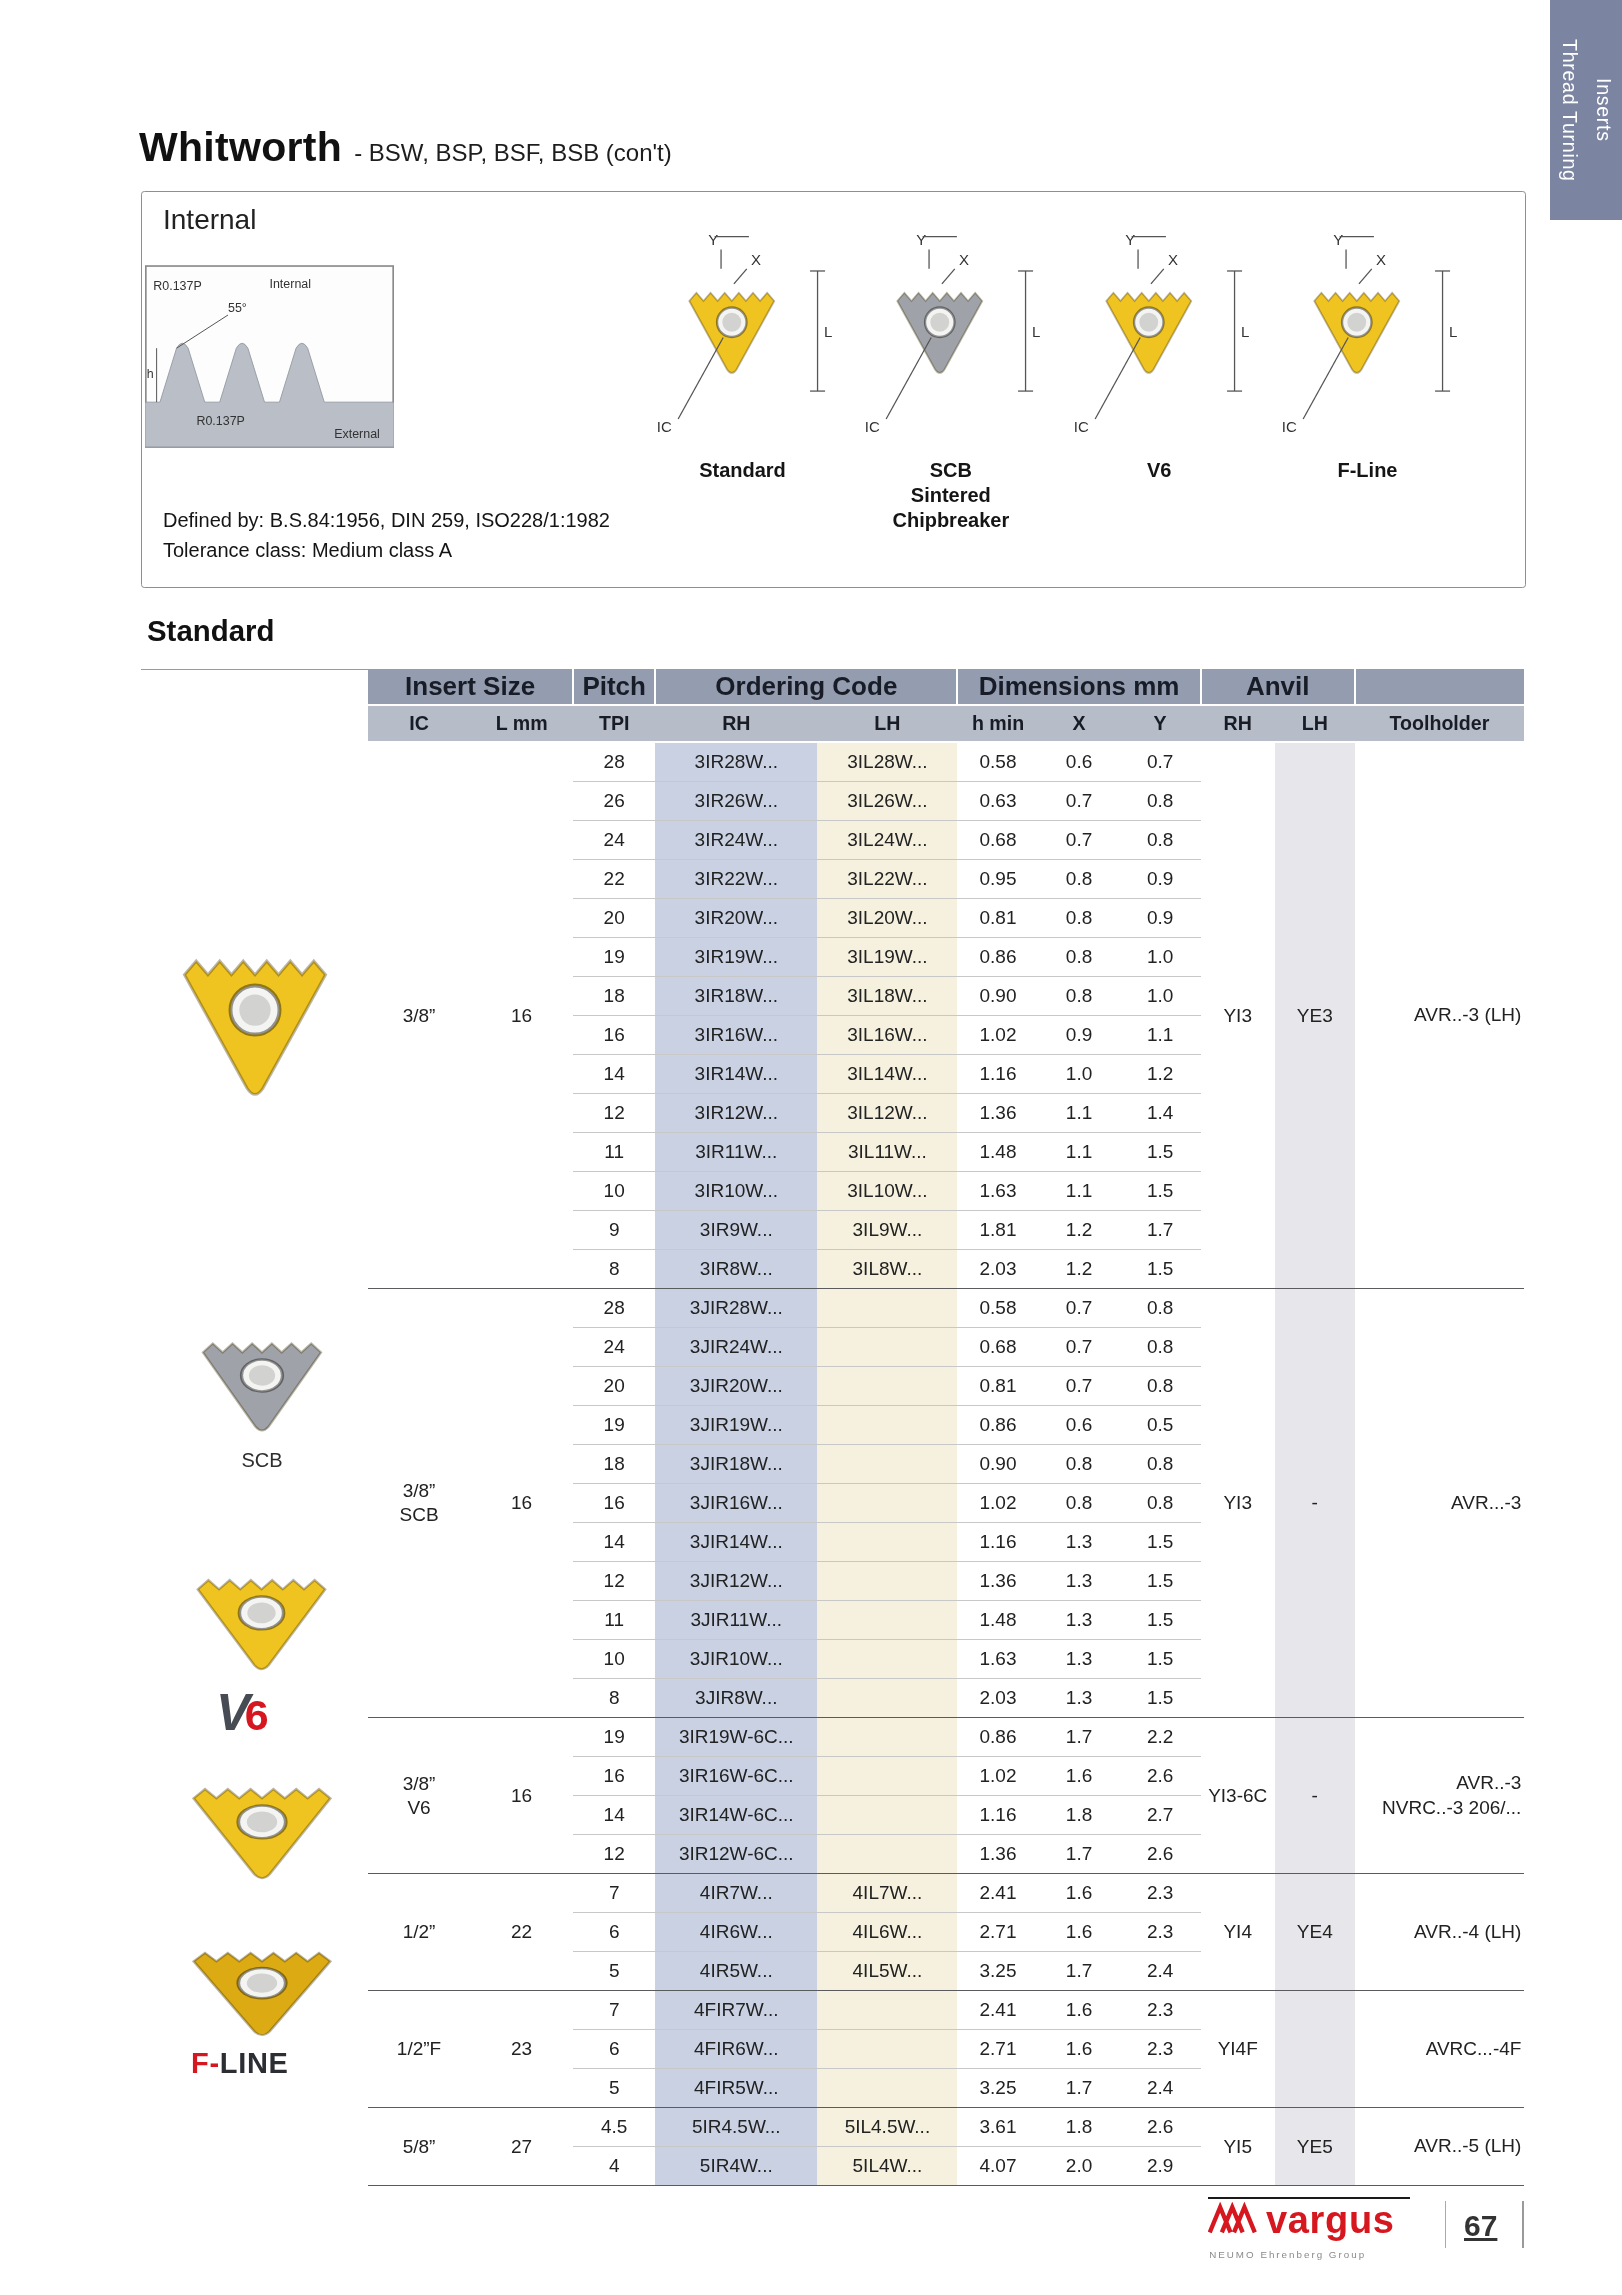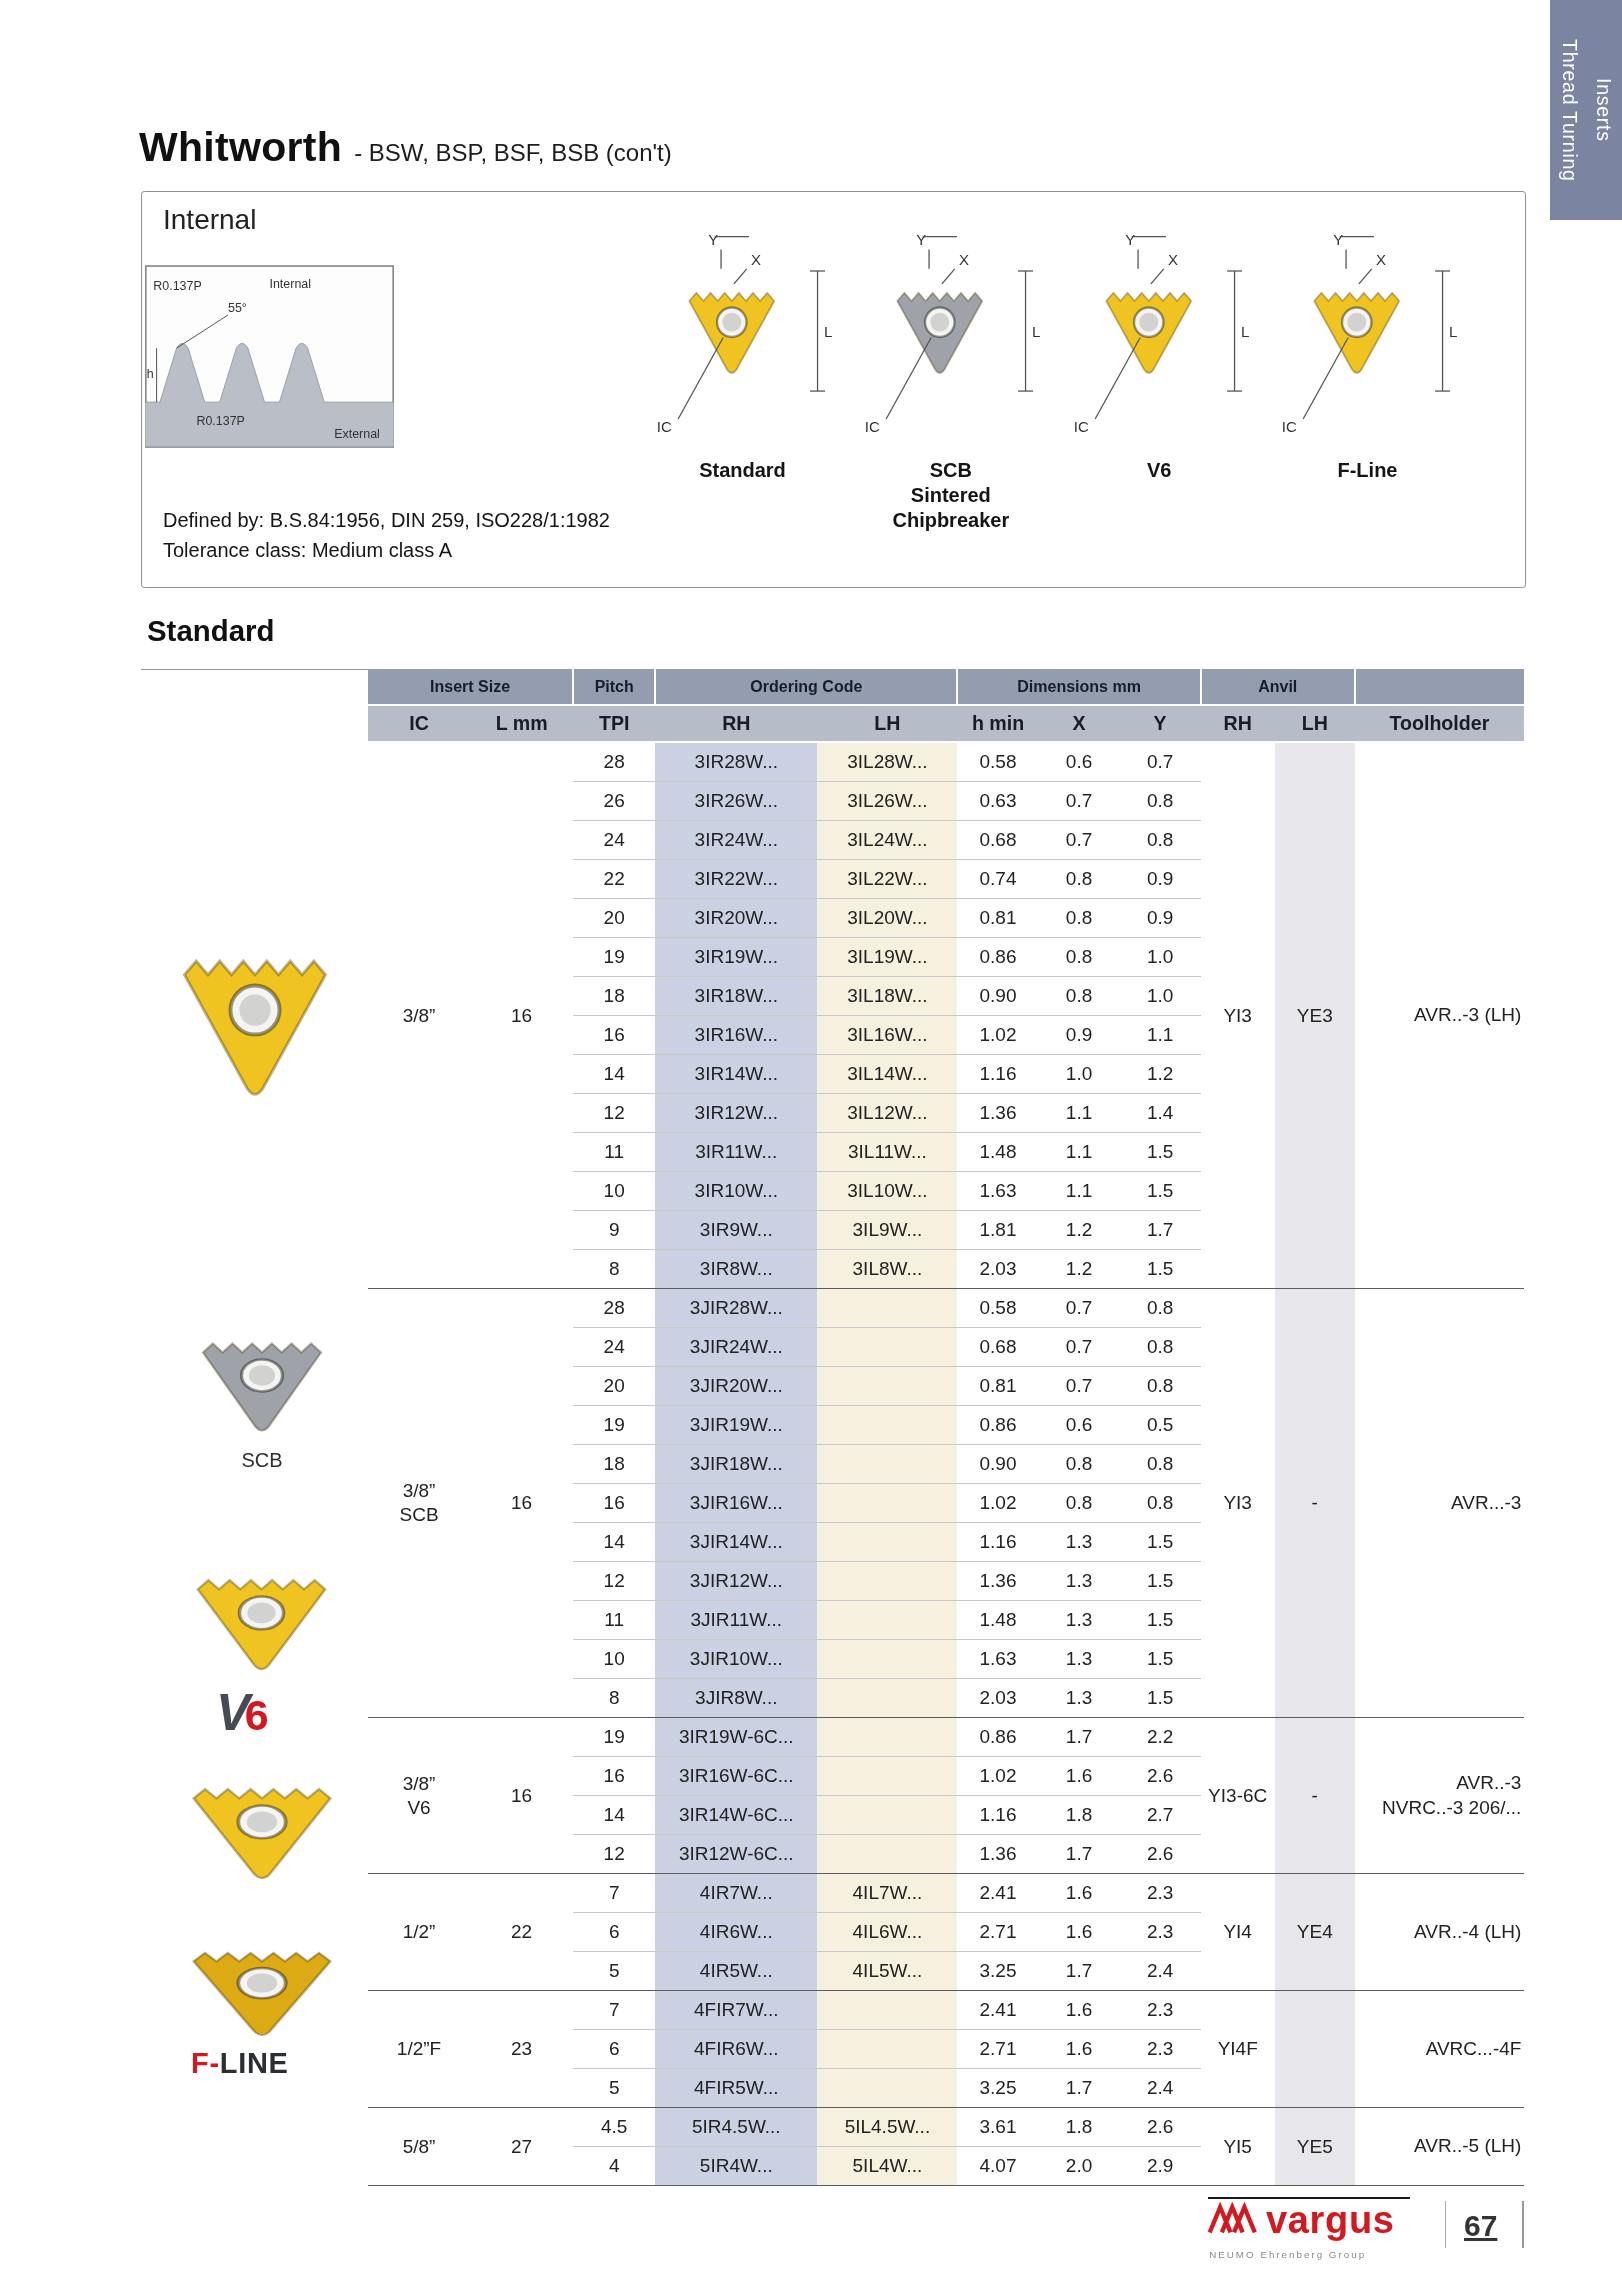--- a/index.html
+++ b/index.html
@@ -41,21 +41,21 @@
 
   
   .standard-label { position:absolute; left:147px; top:614px; font-size:29.4px; font-weight:bold; color:#111; }
   .pre-header-line { position:absolute; left:141px; top:669px; width:229px; height:1.3px; background:#9a9a9a; }
 
   
   .table-wrap { position:absolute; left:368px; top:669px; }
   table { border-collapse:collapse; table-layout:fixed; width:1156px; }
   th, td { padding:0 2.6px; text-align:center; vertical-align:middle; font-size:19px; color:#222; }
   tr.band1 th {
-    background:var(--band1,#949db0); height:35px; font-size:16px; font-weight:600; color:#181c26;
+    background:var(--band1,#949db0); height:35px; font-size:26px; font-weight:600; color:#181c26;
     border-left:2.6px solid #fff; border-bottom:2px solid #fff;
   }
   tr.band1 th:first-child { border-left:none; }
   tr.band2 th {
     background:var(--band2,#b6bcc8); height:35px; font-size:19.6px; font-weight:bold; color:#181c26;
     border-bottom:2px solid #fff;
   }
   tbody td { height:38px; }
   td.col-tpi, td.col-rh, td.col-lh, td.col-h, td.col-x, td.col-y { border-bottom:0.7px solid #c8c8c8; }
   td.col-rh { background:var(--rh-bg,#c9d1e3); }
@@ -292,21 +292,21 @@
             <td class="col-rh">3IR24W...</td>
             <td class="col-lh">3IL24W...</td>
             <td class="col-h">0.68</td>
             <td class="col-x">0.7</td>
             <td class="col-y">0.8</td>
           </tr>
           <tr>
             <td class="col-tpi">22</td>
             <td class="col-rh">3IR22W...</td>
             <td class="col-lh">3IL22W...</td>
-            <td class="col-h">0.74</td>
+            <td class="col-h">0.95</td>
             <td class="col-x">0.8</td>
             <td class="col-y">0.9</td>
           </tr>
           <tr>
             <td class="col-tpi">20</td>
             <td class="col-rh">3IR20W...</td>
             <td class="col-lh">3IL20W...</td>
             <td class="col-h">0.81</td>
             <td class="col-x">0.8</td>
             <td class="col-y">0.9</td>

